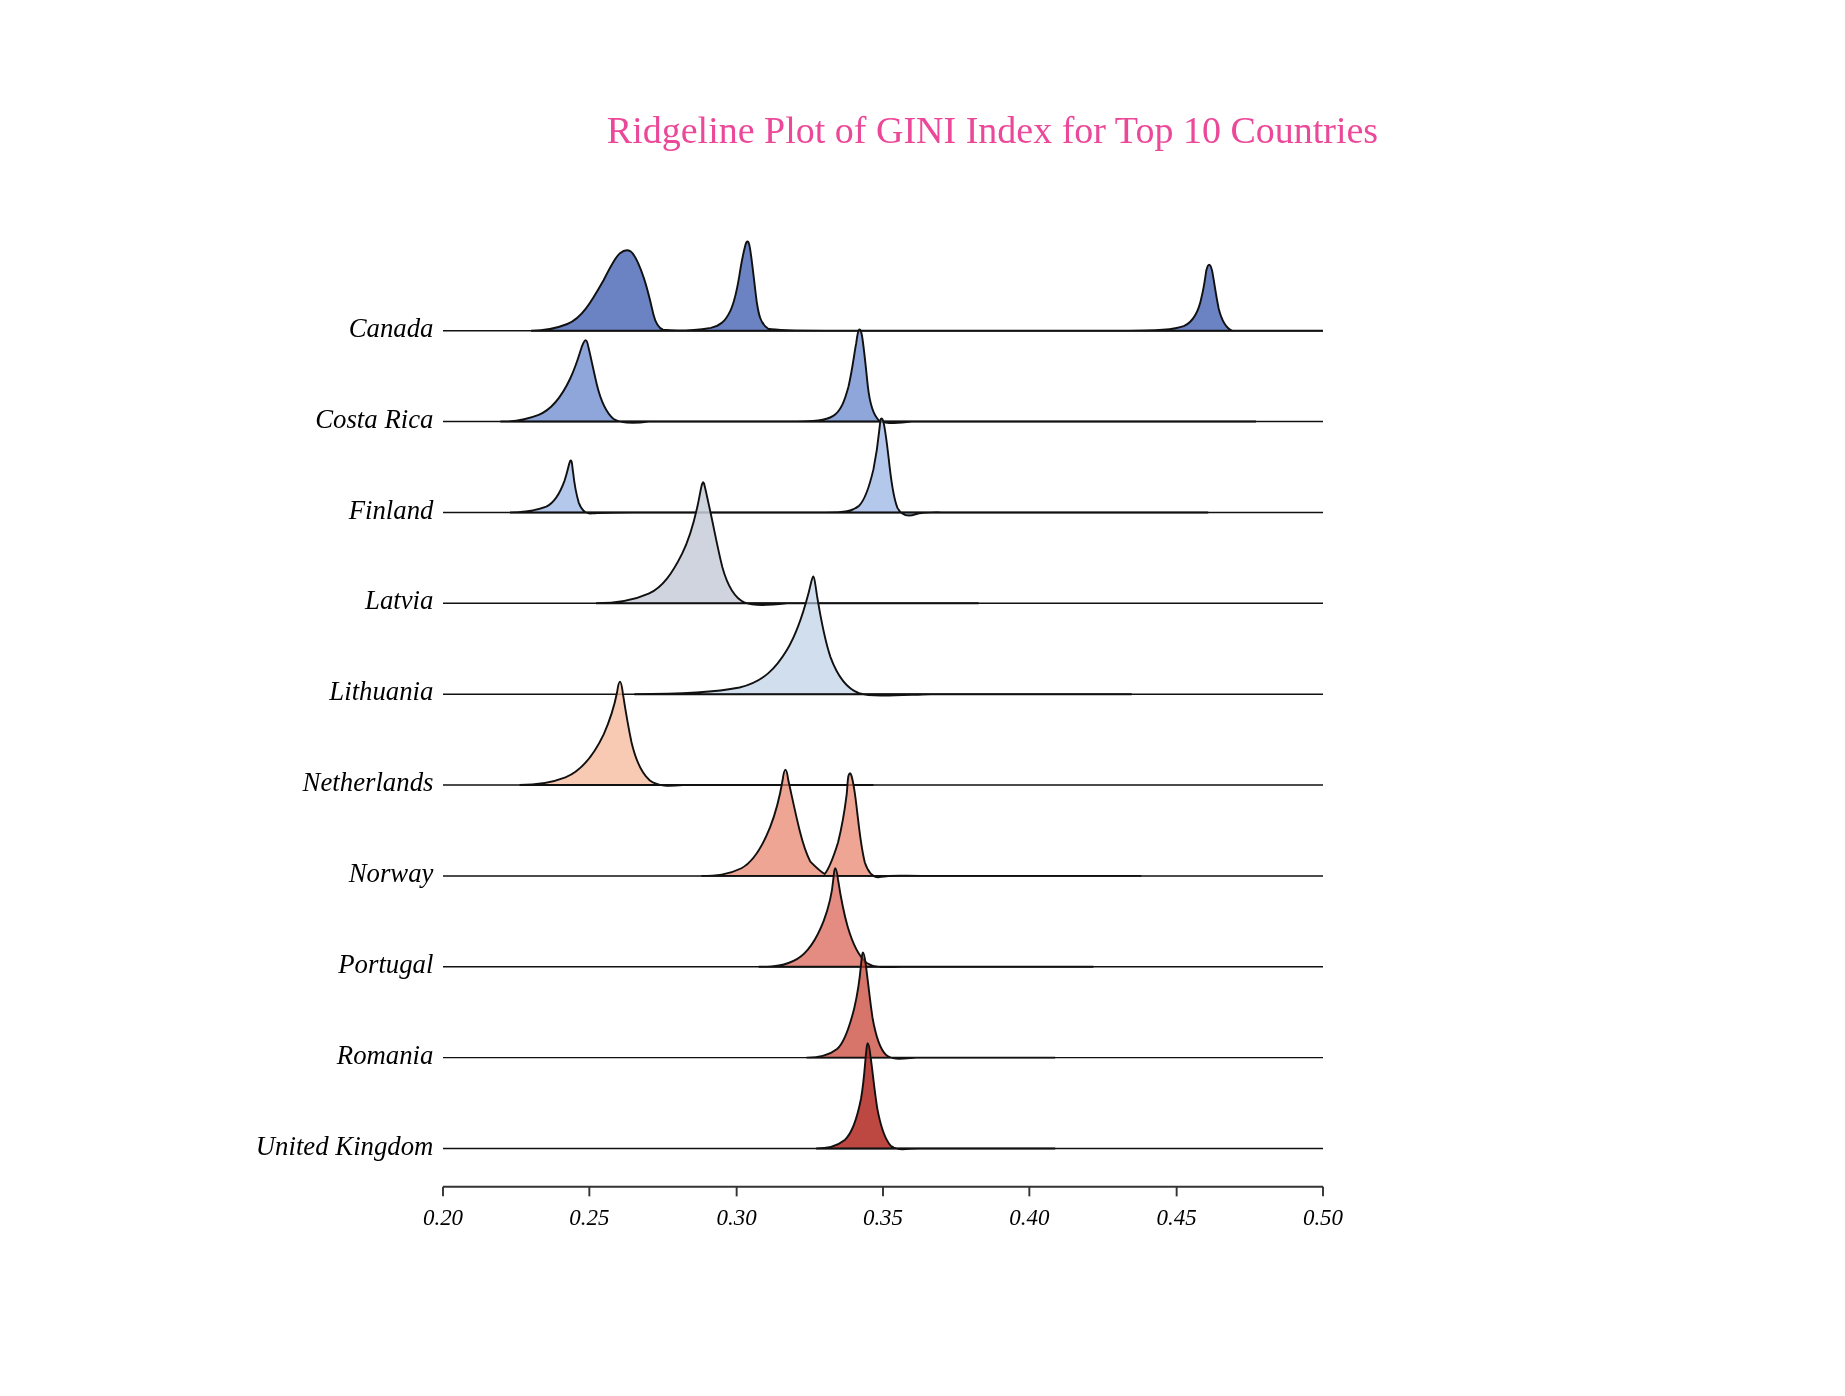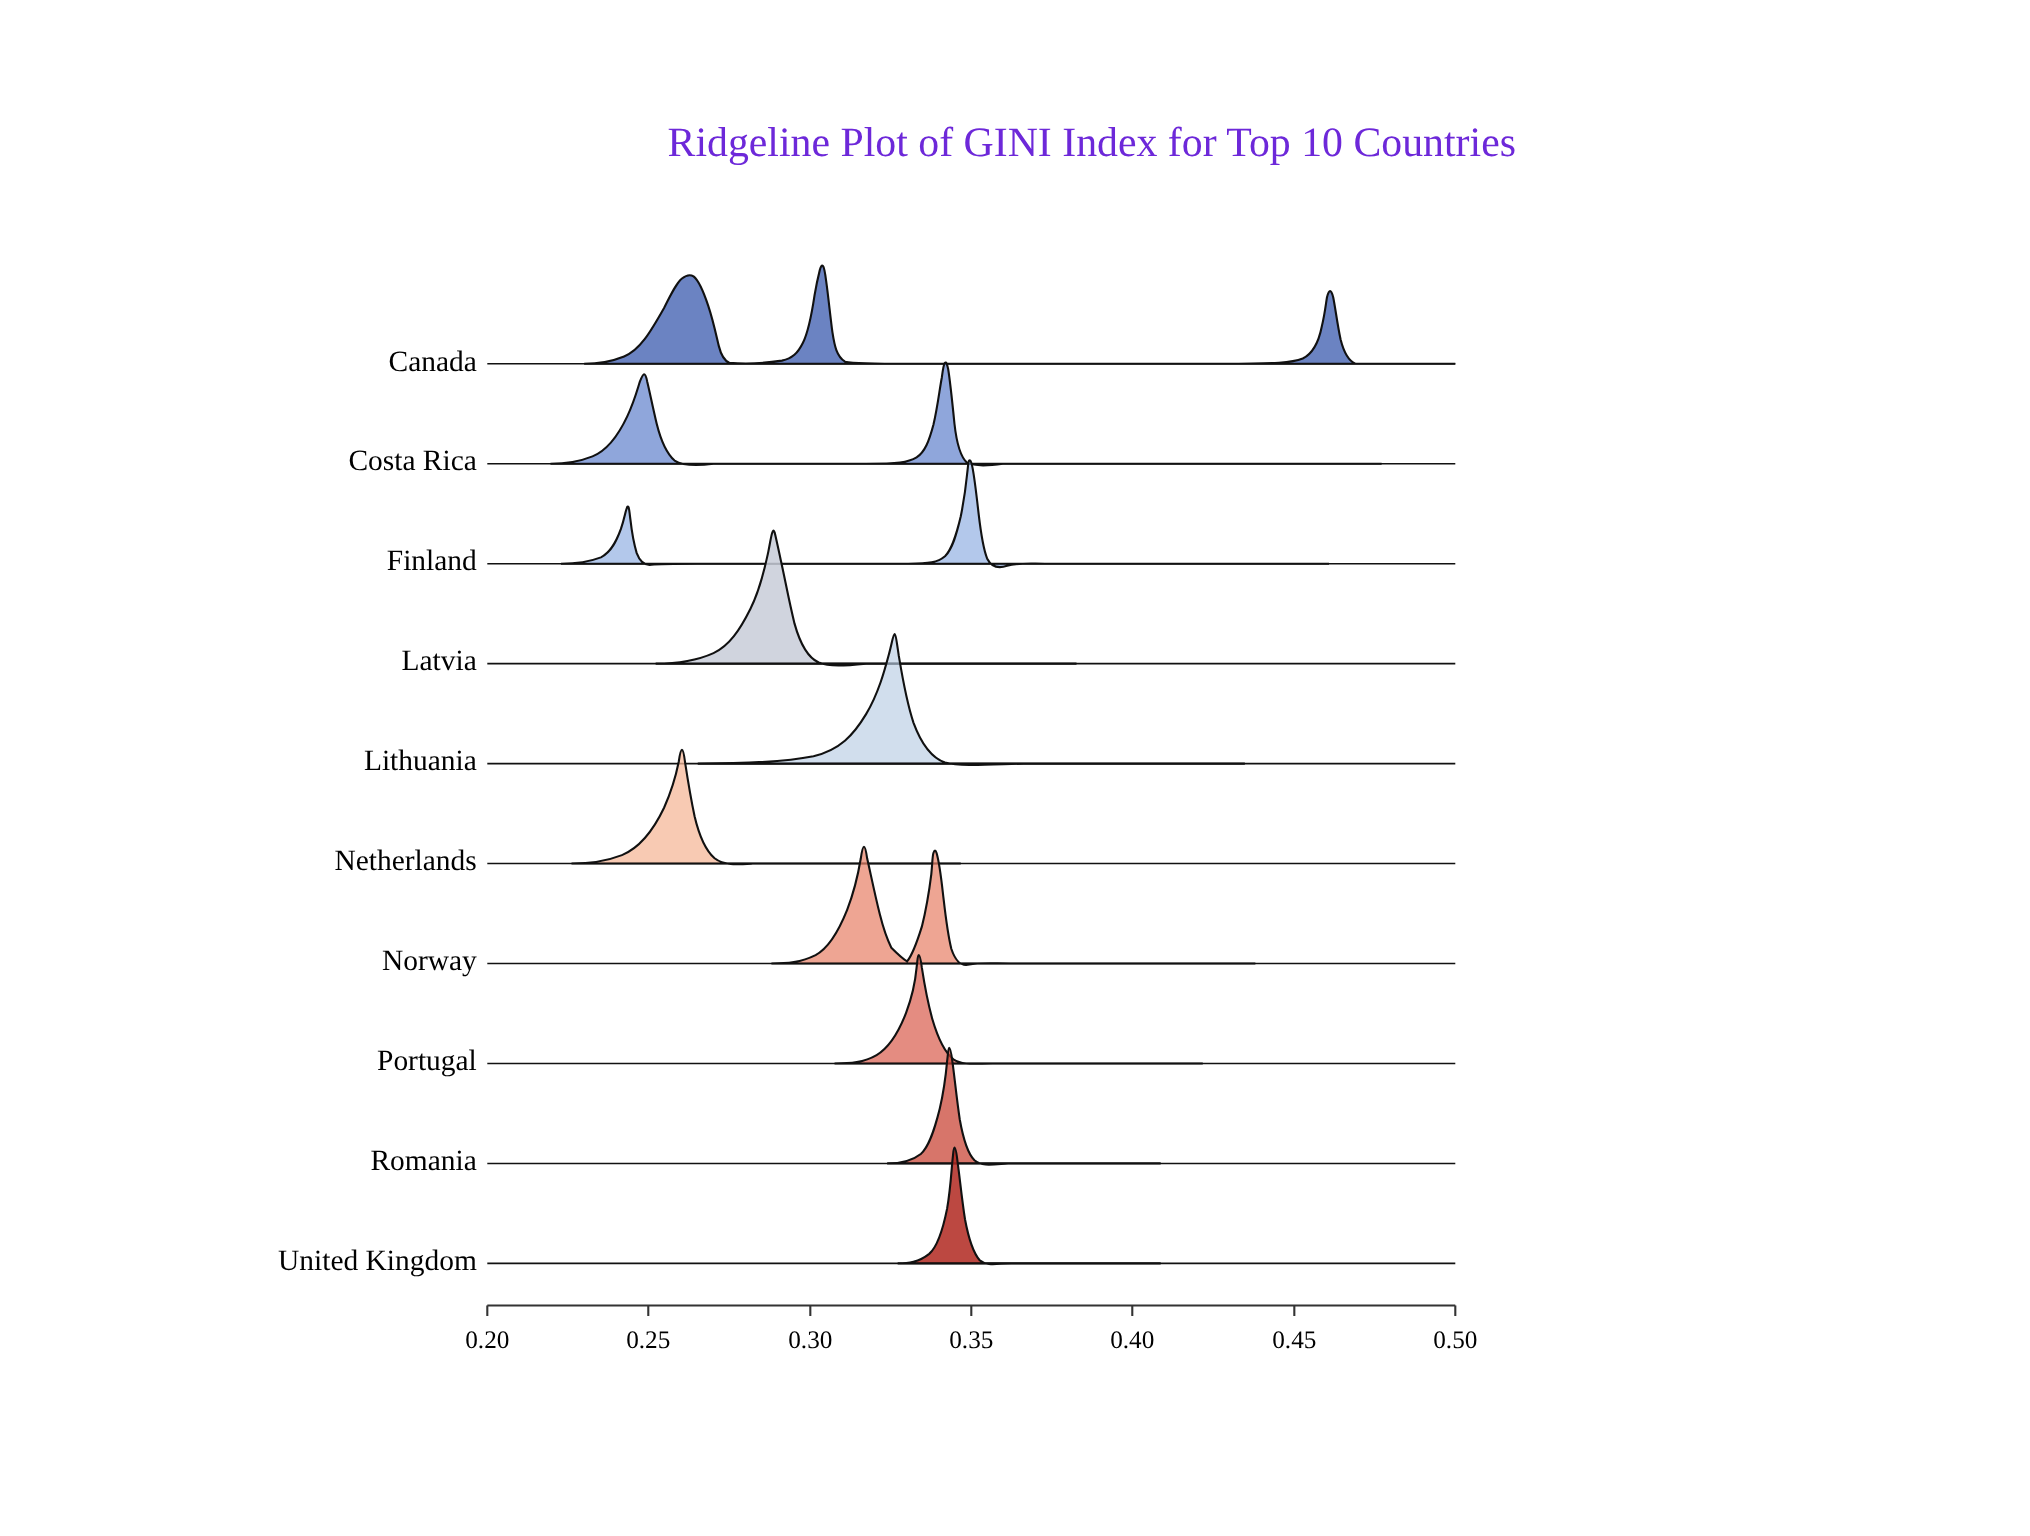--- a/index.html
+++ b/index.html
@@ -16,27 +16,28 @@
       width: 1400px;
       height: 1300px;
       position: relative;
       padding: 60px 80px 100px 220px;
     }
     .chart-title {
       text-align: center;
       font-size: 38px;
       font-weight: normal;
       margin-bottom: 40px;
-      color: #6d28d9;
+      color: #ec4899;
       font-family: 'Georgia', serif;
     }
     .plot-area {
       position: relative;
       width: 100%;
       height: 1100px;
+      font-style: italic;
     }
     svg.main-svg {
       width: 100%;
       height: 100%;
       overflow: visible;
     }
   </style>
 </head>
 <body>
 

